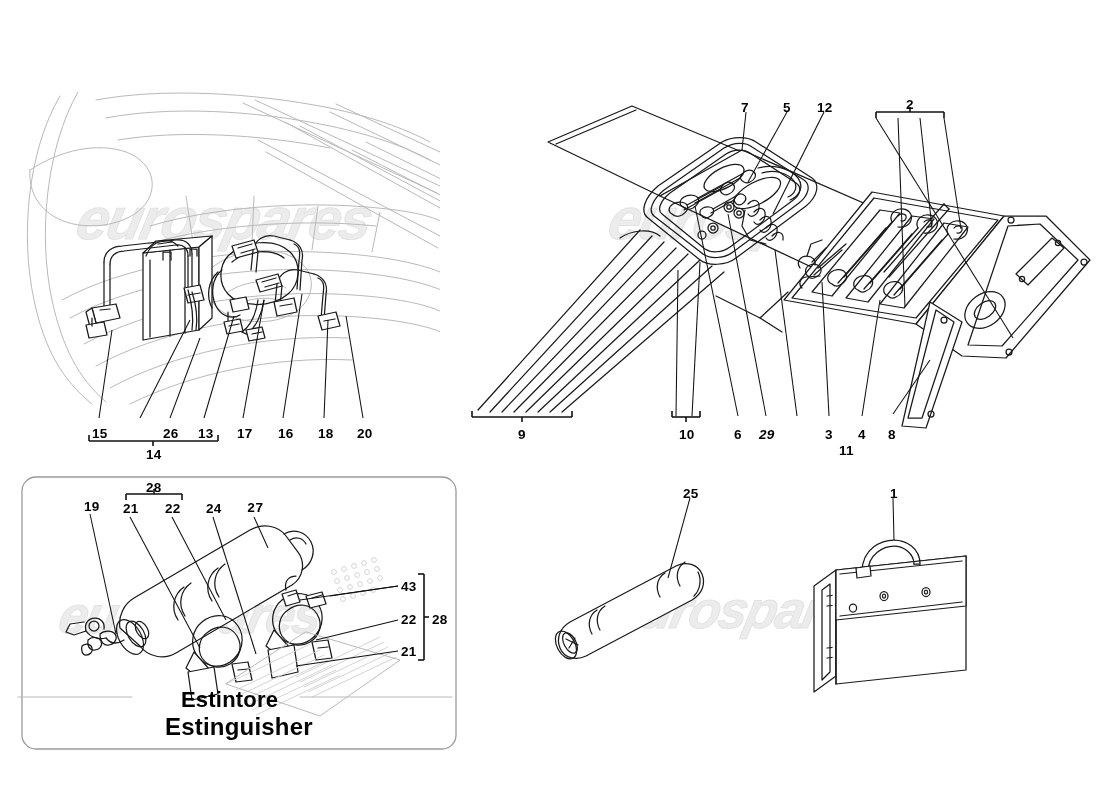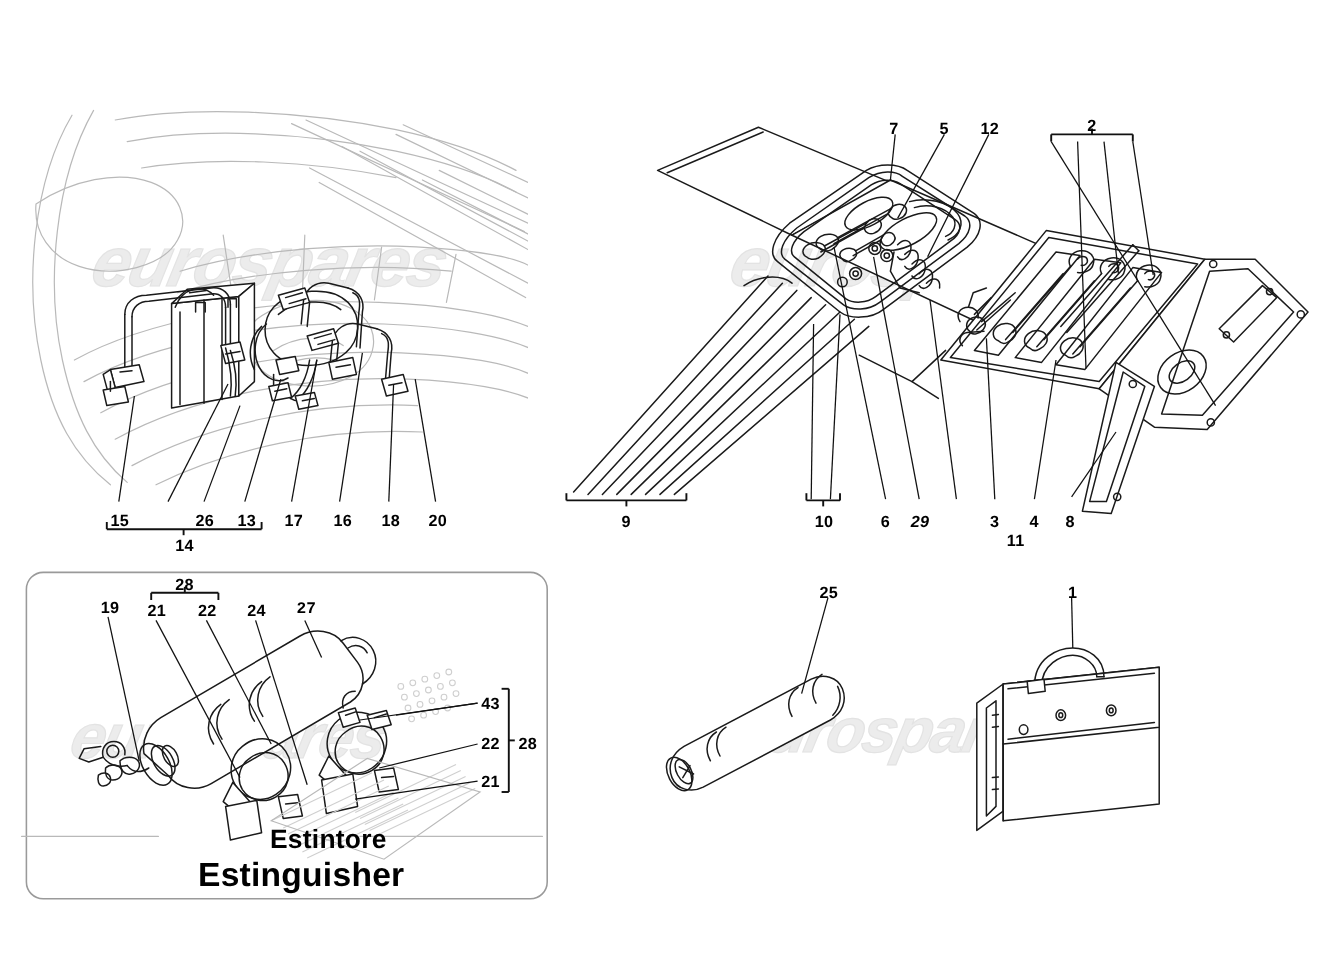--- a/index.html
+++ b/index.html
@@ -537,19 +537,19 @@
   <div class="lbl" style="left:146px;top:481px;">28</div>
   <div class="lbl" style="left:123px;top:502px;">21</div>
   <div class="lbl" style="left:165px;top:502px;">22</div>
   <div class="lbl" style="left:206px;top:502px;">24</div>
   <div class="lbl" style="left:247px;top:502px;font-family:Liberation Mono, monospace;">27</div>
   <div class="lbl" style="left:401px;top:580px;">43</div>
   <div class="lbl" style="left:401px;top:613px;">22</div>
   <div class="lbl" style="left:401px;top:645px;">21</div>
   <div class="lbl" style="left:432px;top:613px;">28</div>
 
-  <div class="lbl" style="left:181px;top:689px;font-size:22px;margin-left:44px;">Estintore</div>
-  <div class="lbl" style="left:165px;top:715px;font-size:28px;">Estinguisher</div>
+  <div class="lbl" style="left:181px;top:689px;font-size:22px;">Estintore</div>
+  <div class="lbl" style="left:165px;top:715px;font-size:24px;">Estinguisher</div>
 
   <div class="lbl" style="left:683px;top:487px;">25</div>
   <div class="lbl" style="left:890px;top:487px;">1</div>
 
 </div>
 
 </body></html>

